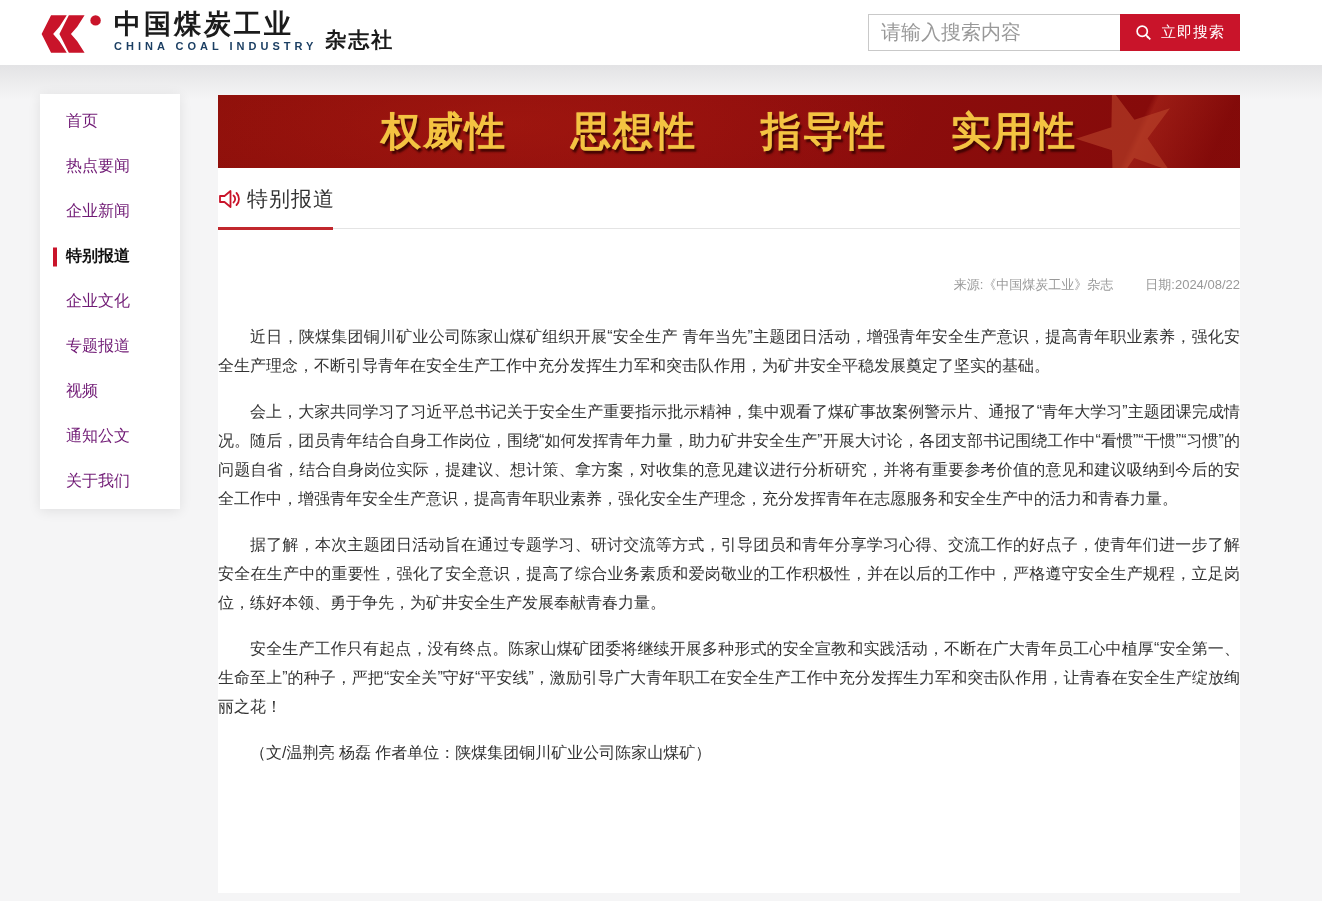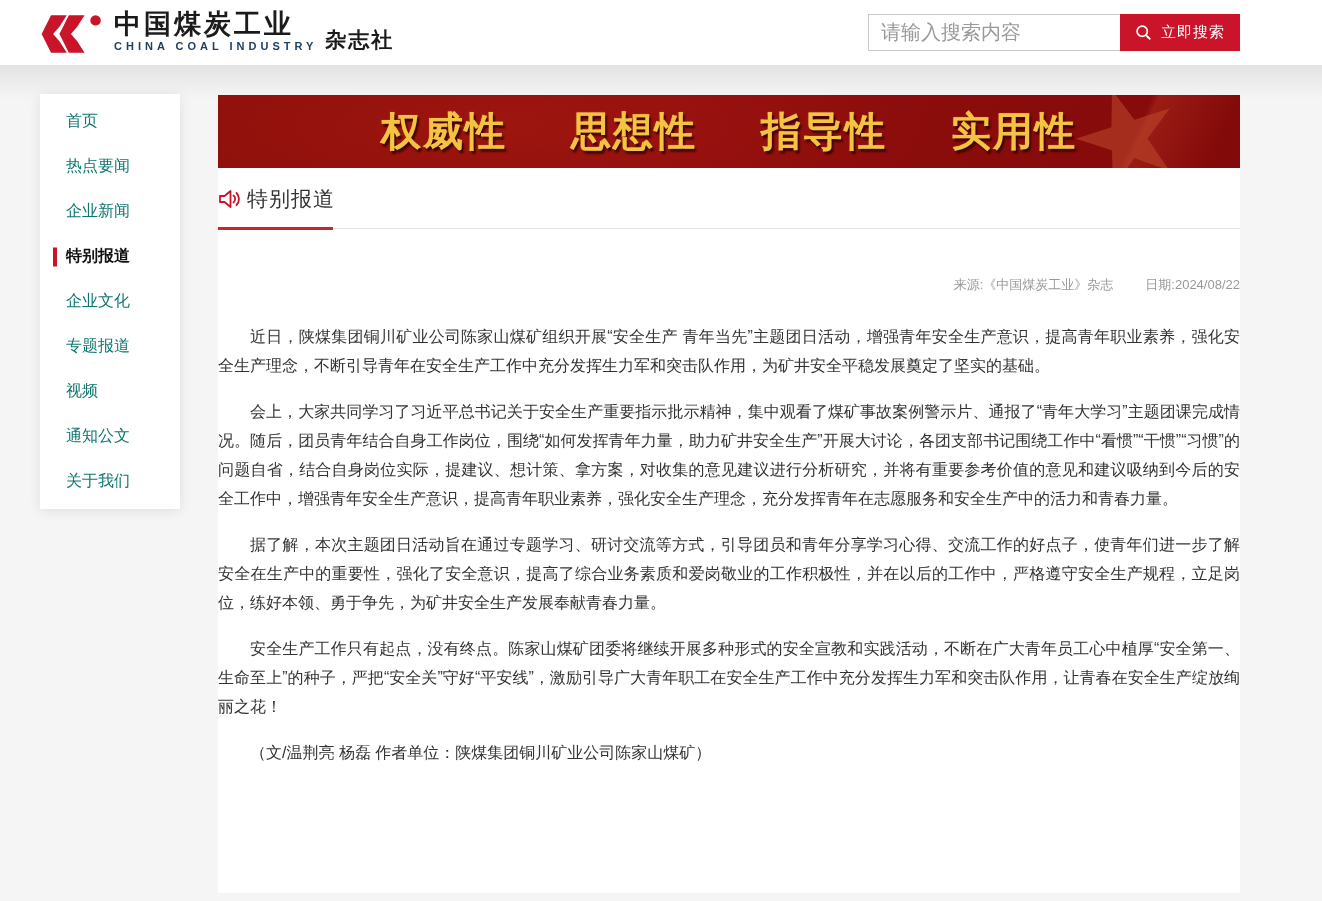--- a/index.html
+++ b/index.html
@@ -44,21 +44,21 @@
   }
 
   
   .sidebar {
     position:absolute; left:40px; top:94px; width:140px;
     background:#fff; box-shadow:0 2px 12px rgba(0,0,0,0.09);
     padding:5px 0; z-index:2;
   }
   .side-item {
     height:45px; display:flex; align-items:center; position:relative;
-    padding-left:26px; font-size:16px; color:#0f766e; cursor:pointer;
+    padding-left:26px; font-size:16px; color:#701a75; cursor:pointer;
   }
   .side-item .bar {
     position:absolute; left:13px; top:50%; transform:translateY(-50%);
     width:4px; height:19px; background:#c9142a; display:none;
   }
   .side-item.active { font-weight:bold; color:#111; }
   .side-item.active .bar { display:block; }
 
   
   .main { position:absolute; left:218px; top:95px; width:1022px; z-index:1; }

